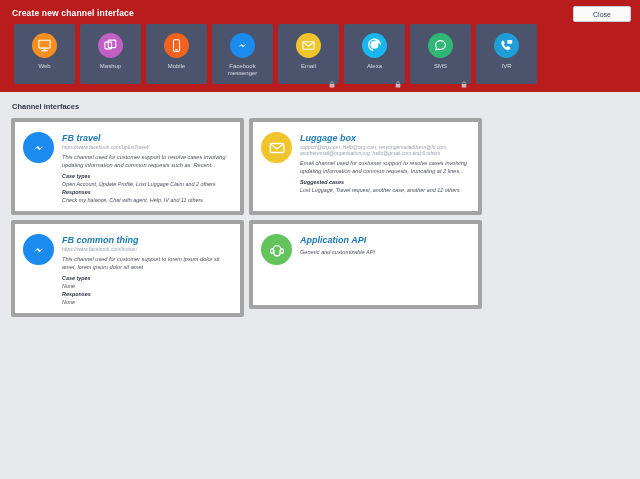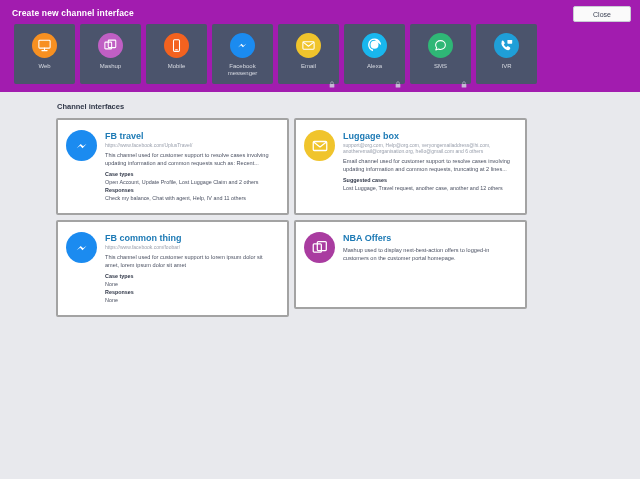--- a/index.html
+++ b/index.html
@@ -5,21 +5,21 @@
   html,body{margin:0;padding:0;}
   body{
     width:640px;height:479px;overflow:hidden;
     background:#e8e9ed;
     font-family:"Liberation Sans", sans-serif;
     -webkit-font-smoothing:antialiased;
   }
   
   .topbar{
     position:relative;
-    background:#a21caf;
+    background:#b91c1c;
     height:92px;
     box-sizing:border-box;
     padding:6px 10px 0 10px;
   }
   .topbar-title{
     color:#ffffff;
     font-size:8.5px;
     font-weight:bold;
     letter-spacing:.15px;
     margin:2px 0 6px 2px;
@@ -69,42 +69,42 @@
   }
   .lock{
     position:absolute;
     right:4px;bottom:3px;
     width:6px;height:7px;
     opacity:.85;
   }
   
   .content{
     padding:9px 20px 0 11px;
-    margin-left:45px;
   }
   .section-title{
     color:#2f3647;
     font-size:7.5px;
     font-weight:bold;
     margin:1px 0 7px 1px;
   }
   .grid{
     display:flex;
     flex-wrap:wrap;
     gap:5px 5px;
   }
   .card{
     width:233px;
     background:#ffffff;
-    border:2px solid #a3a3a3;
+    border:4px solid #a3a3a3;
     border-radius:2px;
     box-sizing:border-box;
     display:flex;
     padding:10px 9px 10px 8px;
     cursor:pointer;
+    font-style:italic;
   }
   .card.tall{height:97px;}
   .card.short{height:89px;}
   .card-icon{
     flex:0 0 auto;
     width:31px;height:31px;border-radius:50%;
     display:flex;align-items:center;justify-content:center;
     margin-right:8px;
   }
   .card-body{flex:1 1 auto;min-width:0;padding-top:1px;}
@@ -278,26 +278,28 @@
           <div class="card-title">FB common thing</div>
           <div class="card-sub">https://www.facebook.com/foobar/</div>
           <div class="card-desc">This channel used for customer support to lorem ipsum dolor sit amet, lorem ipsum dolor sit amet</div>
           <div class="meta-label">Case types</div>
           <div class="meta-value">None</div>
           <div class="meta-label">Responses</div>
           <div class="meta-value">None</div>
         </div>
       </div>
       <div class="card short">
-        <div class="card-icon" style="background:#a93ca0">
+        <div class="card-icon" style="background:#63c45b">
           <svg width="18" height="18" viewBox="0 0 20 20" aria-hidden="true">
-            <rect x="2.5" y="5.5" width="9" height="9" rx="1" stroke="#ffffff" fill="none" stroke-width="1.4" stroke-linecap="round" stroke-linejoin="round"></rect>
-            <rect x="7" y="2.8" width="10" height="10" rx="1" stroke="#ffffff" fill="none" stroke-width="1.4" stroke-linecap="round" stroke-linejoin="round"></rect>
+            <path d="M5.8 9.4c0-2.4 1.9-4.3 4.2-4.3s4.2 1.9 4.2 4.3" stroke="#ffffff" fill="none" stroke-width="1.4" stroke-linecap="round" stroke-linejoin="round"></path>
+            <rect x="3" y="8.8" width="3" height="5" rx="1.3" stroke="#ffffff" fill="none" stroke-width="1.4" stroke-linecap="round" stroke-linejoin="round"></rect>
+            <rect x="14" y="8.8" width="3" height="5" rx="1.3" stroke="#ffffff" fill="none" stroke-width="1.4" stroke-linecap="round" stroke-linejoin="round"></rect>
+            <path d="M6.6 10.5v3.2c0 1.6 1.5 2.9 3.4 2.9s3.4-1.3 3.4-2.9v-3.2" stroke="#ffffff" fill="none" stroke-width="1.4" stroke-linecap="round" stroke-linejoin="round"></path>
           </svg>
         </div>
         <div class="card-body">
-          <div class="card-title">NBA Offers</div>
+          <div class="card-title">Application API</div>
           <div class="sp"></div>
-          <div class="card-desc">Mashup used to display next-best-action offers to logged-in customers on the customer portal homepage.</div>
+          <div class="card-desc">Generic and customizable API</div>
         </div>
       </div>
     </div>
 </div>
 
 </body></html>

